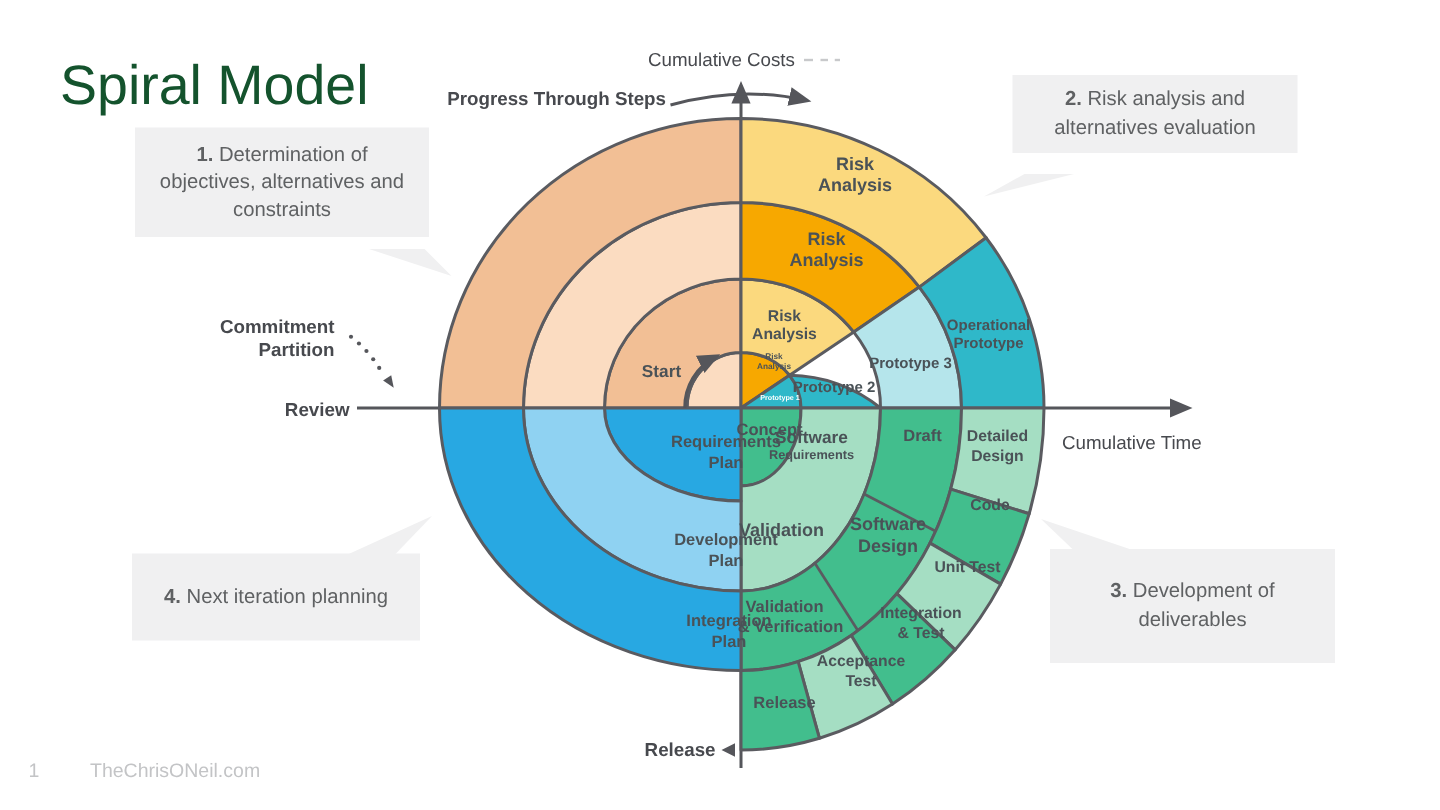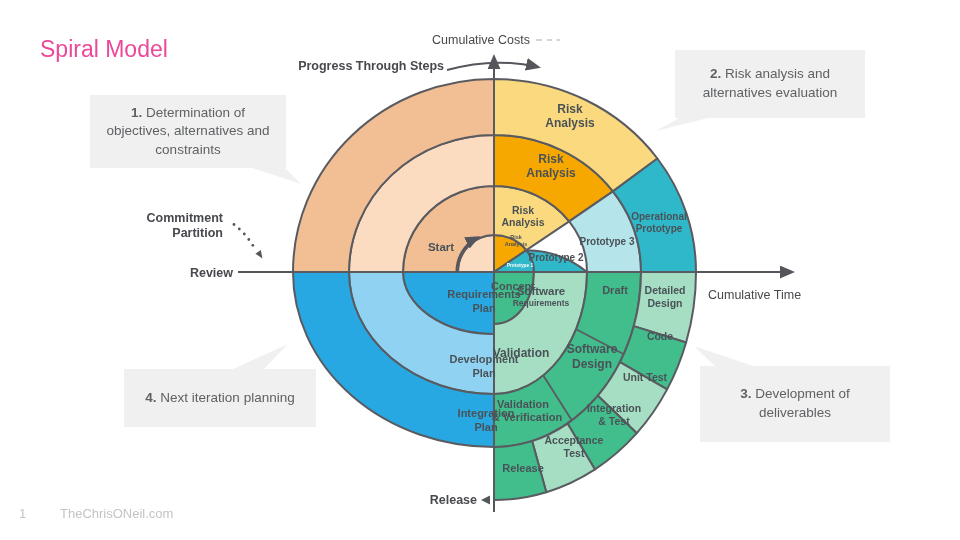--- a/index.html
+++ b/index.html
@@ -8,21 +8,21 @@
   svg{position:absolute;left:0;top:0;}
   .seg{stroke:#5A5B60;stroke-width:2;stroke-linejoin:round;}
   .thin{stroke:#5A5B60;stroke-width:1.8;fill:none;}
   .axis{stroke:#55565B;stroke-width:2;fill:none;}
   .lbl{fill:#4A5257;font-weight:bold;text-anchor:middle;font-family:"Liberation Sans",sans-serif;}
   .white{fill:#ffffff;}
   .t12{font-size:12px}.t115{font-size:11.5px}.t11{font-size:11px}.t105{font-size:10.5px}
   .t10{font-size:10px}.t9{font-size:8.5px}.t6{font-size:5.5px}.t5{font-size:4.8px}
   .axlbl{fill:#47494E;font-size:12.5px;font-family:"Liberation Sans",sans-serif;}
   .axbold{font-weight:bold;}
-  .title{position:absolute;left:40px;top:36px;font-size:23px;color:#ec4899;}
+  .title{position:absolute;left:40px;top:36px;font-size:37px;color:#14532d;}
   .callout{position:absolute;background:#F0F0F1;color:#5F6163;font-size:13.5px;line-height:1.38;
            display:flex;align-items:center;justify-content:center;text-align:center;}
   .callout .pad{padding:6px 12px;}
   .footer{position:absolute;top:506px;color:#C3C4C6;font-size:13px;}
   .fpage{left:19px;} .fsite{left:60px;}
 </style>
 </head>
 <body>
 
 <div class="stage">
@@ -149,29 +149,29 @@
   <text class="lbl t11" x="484" y="298" text-anchor="end">Requirements</text>
   <text class="lbl t11" x="484" y="312" text-anchor="end">Plan</text>
   <text class="lbl t11" x="484" y="363" text-anchor="end">Development</text>
   <text class="lbl t11" x="484" y="377" text-anchor="end">Plan</text>
   <text class="lbl t11" x="486" y="417" text-anchor="end">Integration</text>
   <text class="lbl t11" x="486" y="431" text-anchor="end">Plan</text>
 </svg>
 
 <div class="title">Spiral Model</div>
 
-<div class="callout" style="left:90px;top:95px;width:196px;height:73px;">
+<div class="callout" style="left:90px;top:85px;width:196px;height:73px;">
   <div class="pad"><b>1.</b> <span>Determination of objectives, alternatives and constraints</span></div>
 </div>
-<div class="callout" style="left:675px;top:50px;width:190px;height:68px;">
+<div class="callout" style="left:675px;top:50px;width:190px;height:52px;">
   <div class="pad"><b>2.</b> <span>Risk analysis and alternatives evaluation</span></div>
 </div>
 <div class="callout" style="left:700px;top:366px;width:190px;height:76px;">
   <div class="pad"><b>3.</b> <span>Development of deliverables</span></div>
 </div>
-<div class="callout" style="left:88px;top:369px;width:192px;height:58px;margin-left:36px;">
+<div class="callout" style="left:88px;top:369px;width:192px;height:58px;">
   <div class="pad"><b>4.</b> <span>Next iteration planning</span></div>
 </div>
 
 <div class="footer fpage">1</div>
 <div class="footer fsite">TheChrisONeil.com</div>
 
 </div>
 
 </body></html>

